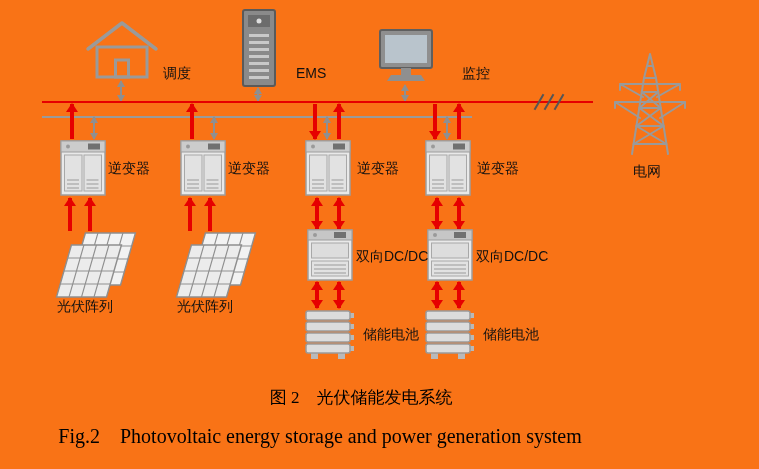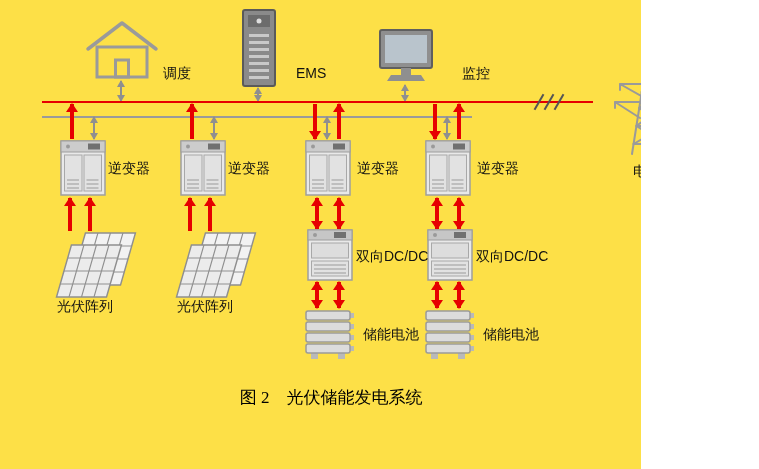--- a/index.html
+++ b/index.html
@@ -1,16 +1,16 @@
 <!DOCTYPE html>
 <html><head>
 <meta charset="utf-8">
 <style>
   html,body { margin:0; padding:0; background:#fff; }
-  .page { position:relative; width:641px; height:469px; background:#fde047;
+  .page { position:relative; width:759px; height:469px; background:#f97316;
           font-family:"Liberation Sans", sans-serif; overflow:hidden; }
 
   .lbl { position:absolute; font-size:14px; color:#111; white-space:nowrap; line-height:1.1; }
 
   .bus  { position:absolute; height:2px; background:#e60000; }
   .bus2 { position:absolute; height:2px; background:#9a9a9a; }
   .slash { position:absolute; width:2px; height:18px; background:#555; transform:rotate(30deg); }
 
   
   .arr { position:absolute; width:12px; }
@@ -25,21 +25,21 @@
   .arr.g .sh { width:2px; margin-left:-1px; background:#8f8f8f; }
   .arr.g.ht::before { margin-left:-4.5px; border-left-width:4.5px; border-right-width:4.5px;
              border-bottom:7px solid #8f8f8f; }
   .arr.g.hb::after { margin-left:-4.5px; border-left-width:4.5px; border-right-width:4.5px;
              border-top:7px solid #8f8f8f; }
 
   .ic { position:absolute; }
 
   .cap { position:absolute; text-align:center; color:#000;
          font-family:"Liberation Serif", serif; white-space:pre; }
-  .cap.zh { left:0; top:386px; width:662px; font-size:17px; }
+  .cap.zh { left:0; top:386px; width:662px; font-size:17px;padding-left:30px; }
   .cap.en { left:0; top:423px; width:640px; font-size:20px; }
 </style>
 </head>
 <body>
 
 <svg width="0" height="0" style="position:absolute" aria-hidden="true">
   <defs>
     <g id="icon-cabinet">
       <rect x="1" y="1" width="44" height="54" fill="#e9e9e9" stroke="#9e9e9e" stroke-width="1.5"></rect>
       <rect x="1" y="1" width="44" height="11" fill="#cccccc" stroke="#9e9e9e" stroke-width="1"></rect>
@@ -255,14 +255,15 @@
   <svg class="ic" style="left:303px;top:309px" width="54" height="52" viewBox="0 0 54 52">
       <use href="#icon-battery"></use>
     </svg>
   <svg class="ic" style="left:423px;top:309px" width="54" height="52" viewBox="0 0 54 52">
       <use href="#icon-battery"></use>
     </svg>
   <div class="lbl" style="left:363px;top:327px">储能电池</div>
   <div class="lbl" style="left:483px;top:327px">储能电池</div>
 
   <div class="cap zh">图 2　光伏储能发电系统</div>
+  <div class="cap en">Fig.2　Photovoltaic energy storage and power generation system</div>
 
 </div>
 
 </body></html>

